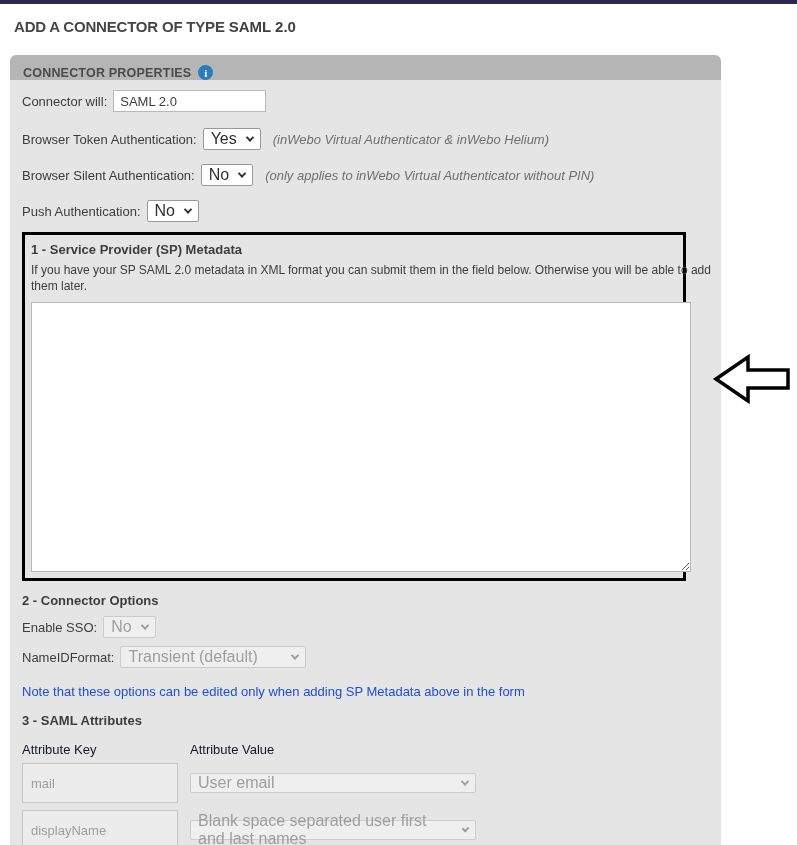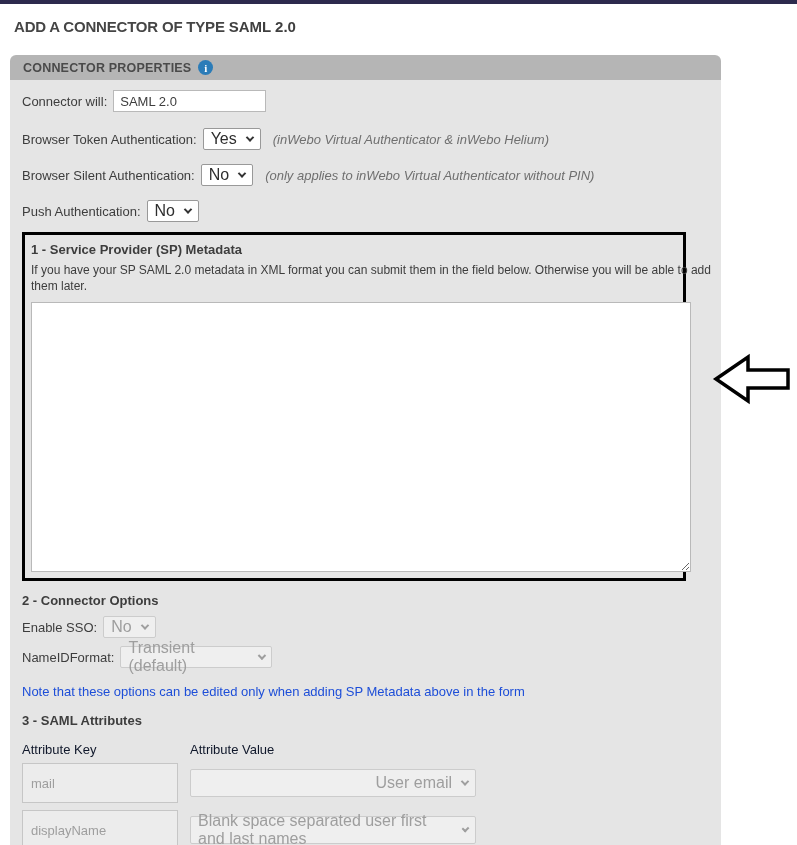--- a/index.html
+++ b/index.html
@@ -16,21 +16,21 @@
     margin:14px 0 0 14px;
     font-size:15px; font-weight:700; letter-spacing:-0.2px; color:#3f3f3f;
   }
   .page-title .strong { font-weight:700; letter-spacing:0; }
   .page-title .prefix { font-weight:600; color:#454545; }
 
   .panel { position:absolute; left:10px; top:55px; width:711px; }
   .panel-header {
     height:25px; background:#b5b5b5;
     border-radius:6px 6px 0 0;
-    display:flex; align-items:center; padding-left:13px;
+    display:flex; align-items:flex-end; padding-left:13px;
     font-size:12.5px; font-weight:700; color:#4a4a4a; letter-spacing:0.2px;
   }
   .info-icon {
     display:inline-flex; align-items:center; justify-content:center;
     width:15px; height:15px; border-radius:50%;
     background:#2b7cb8; color:#ffffff;
     font-size:11px; font-weight:700; font-family:"Liberation Serif", serif;
     margin-left:7px; cursor:pointer;
   }
   .panel-body { background:#e5e5e5; padding:10px 0 0 12px; }
@@ -80,21 +80,21 @@
 
   .attr-table { margin-top:14px; }
   .attr-head { display:flex; font-size:13px; color:#0f172a; margin-bottom:6px; }
   .attr-head .c1 { width:168px; }
   .attr-row { display:flex; align-items:center; margin-bottom:7px; }
   .attr-key {
     width:156px; height:40px; background:#ececec; border:1px solid #c6c6c6;
     color:#9e9e9e; font-family:"Liberation Sans", sans-serif; font-size:13px;
     padding:0 8px; margin-right:12px;
   }
-  .attr-val { width:286px; height:28px;justify-content:flex-end; }
+  .attr-val { width:286px; height:20px; }
 
   .arrow-annotation { position:absolute; left:712px; top:350px; }
 </style>
 </head>
 <body>
 
 <div class="topbar"></div>
 
 <h1 class="page-title"><span class="prefix">ADD A CONNECTOR OF TYPE</span> <span class="strong">SAML 2.0</span></h1>
 
@@ -148,21 +148,21 @@
       <div class="sec-title" style="margin-bottom:8px;">2 - Connector Options</div>
       <div class="sub-row">
         <span class="lbl">Enable SSO:</span>
         <span class="select disabled">
           <span>No</span>
           <span class="chev"></span>
         </span>
       </div>
       <div class="sub-row">
         <span class="lbl">NameIDFormat:</span>
-        <span class="select disabled" style="width:152px;">
+        <span class="select disabled" style="width:186px;">
           <span>Transient (default)</span>
           <span class="chev"></span>
         </span>
       </div>
       <div class="note-line">Note that these options can be edited only when adding SP Metadata above in the form</div>
     </div>
 
     <div class="plain-section" style="margin-top:6px;">
       <div class="sec-title">3 - SAML Attributes</div>
 

